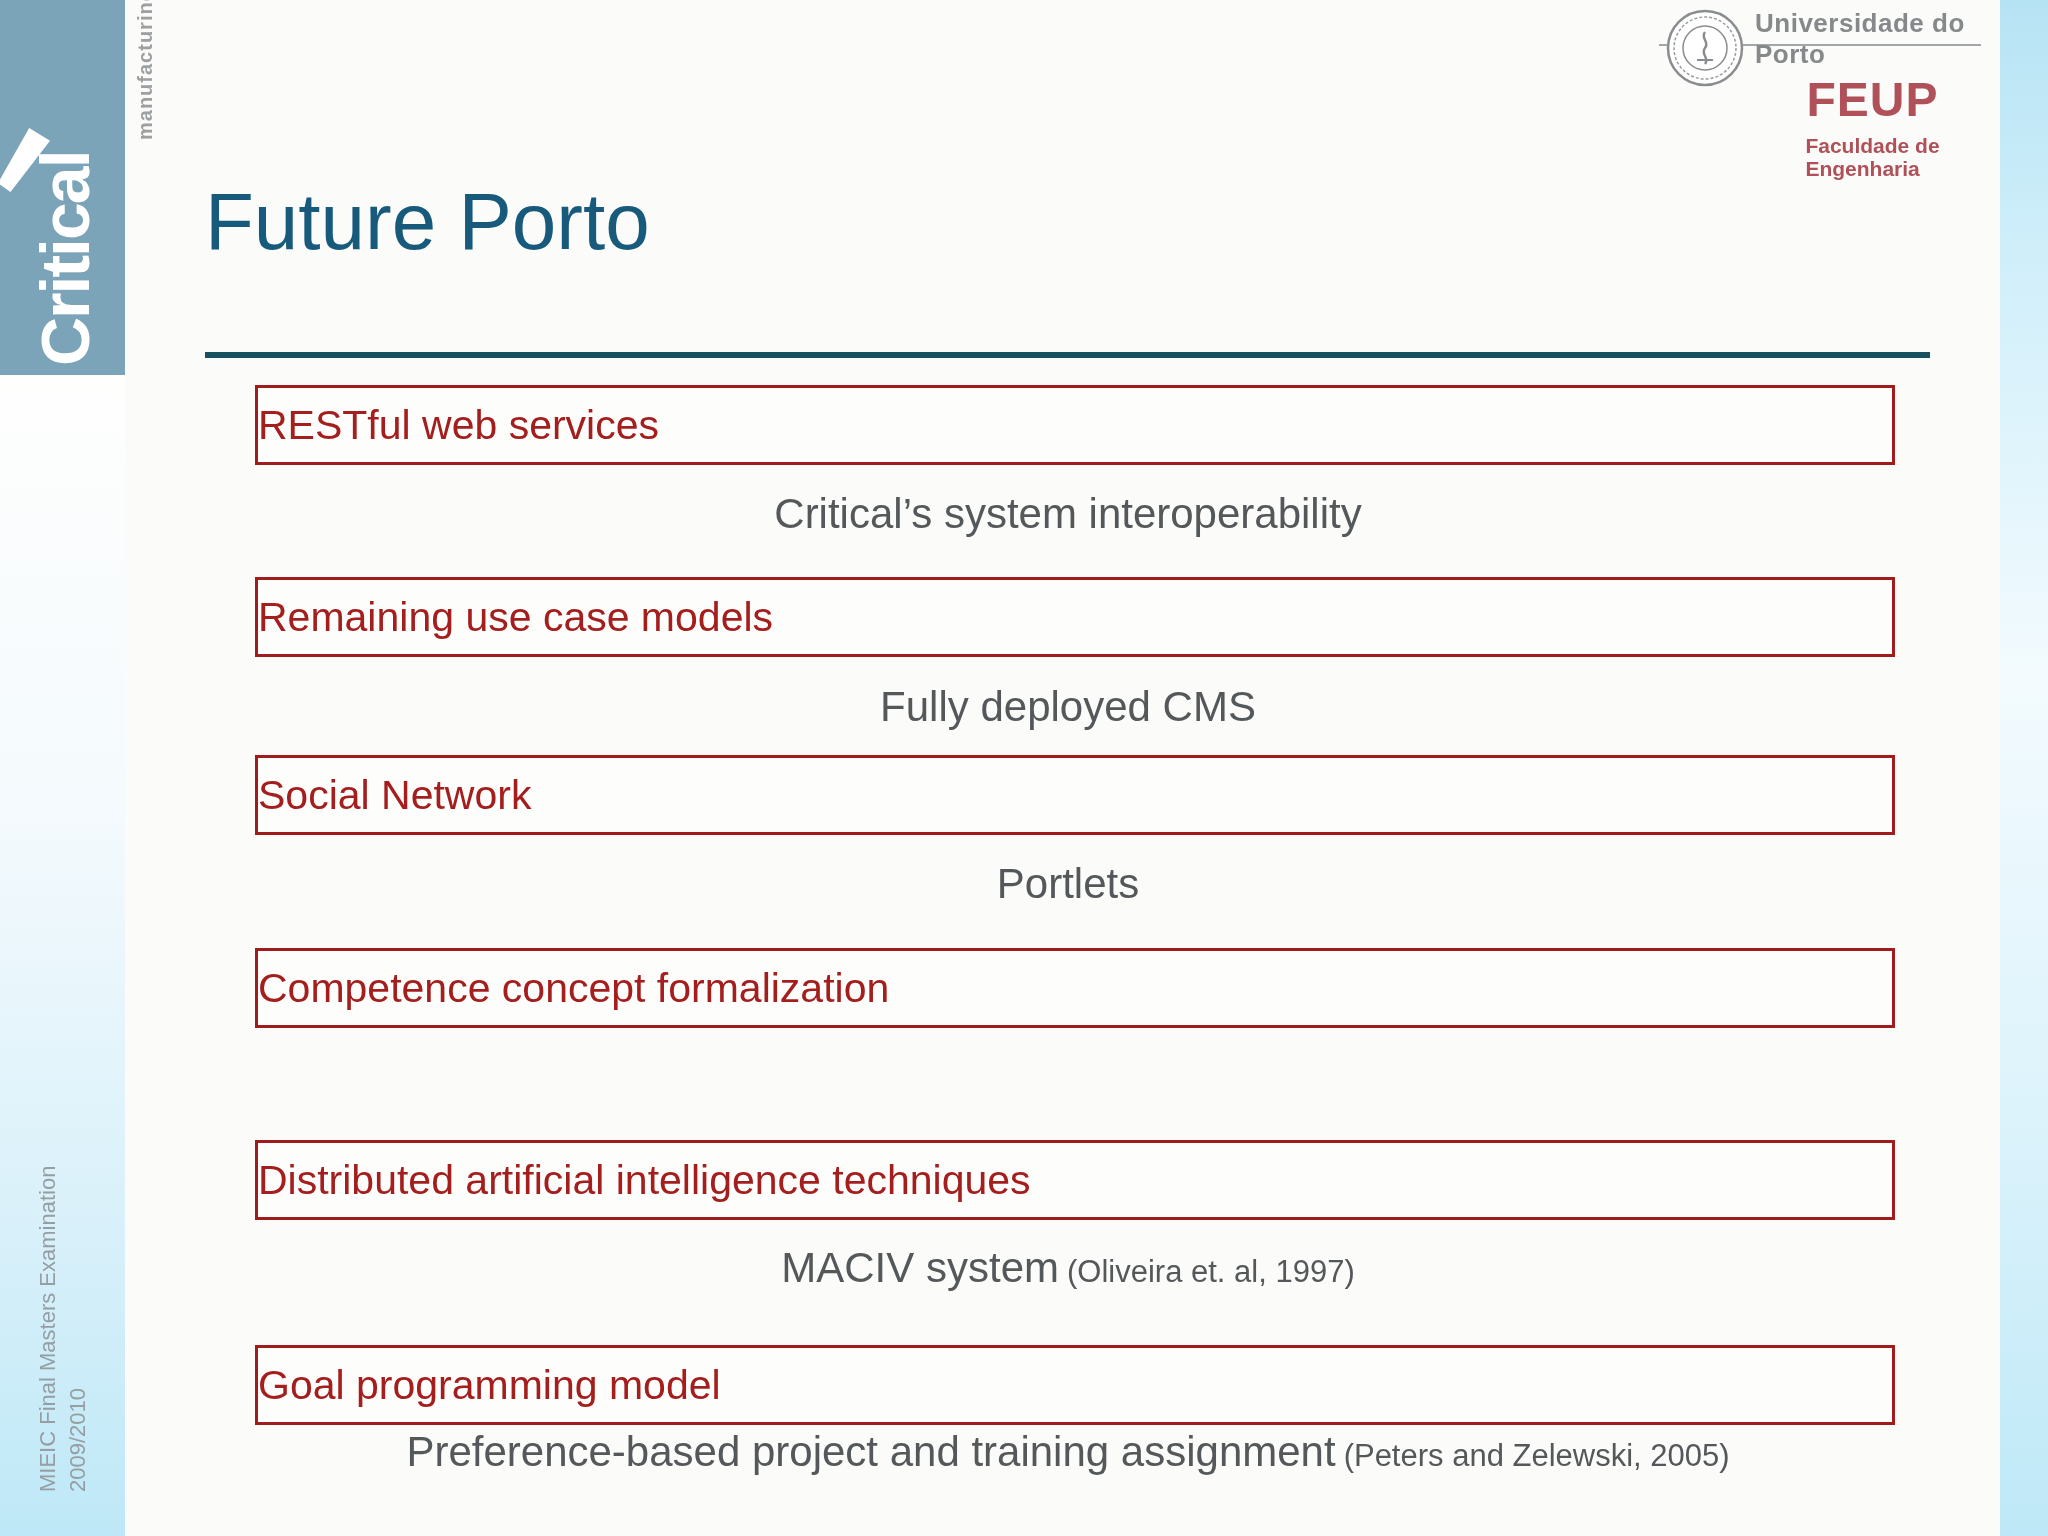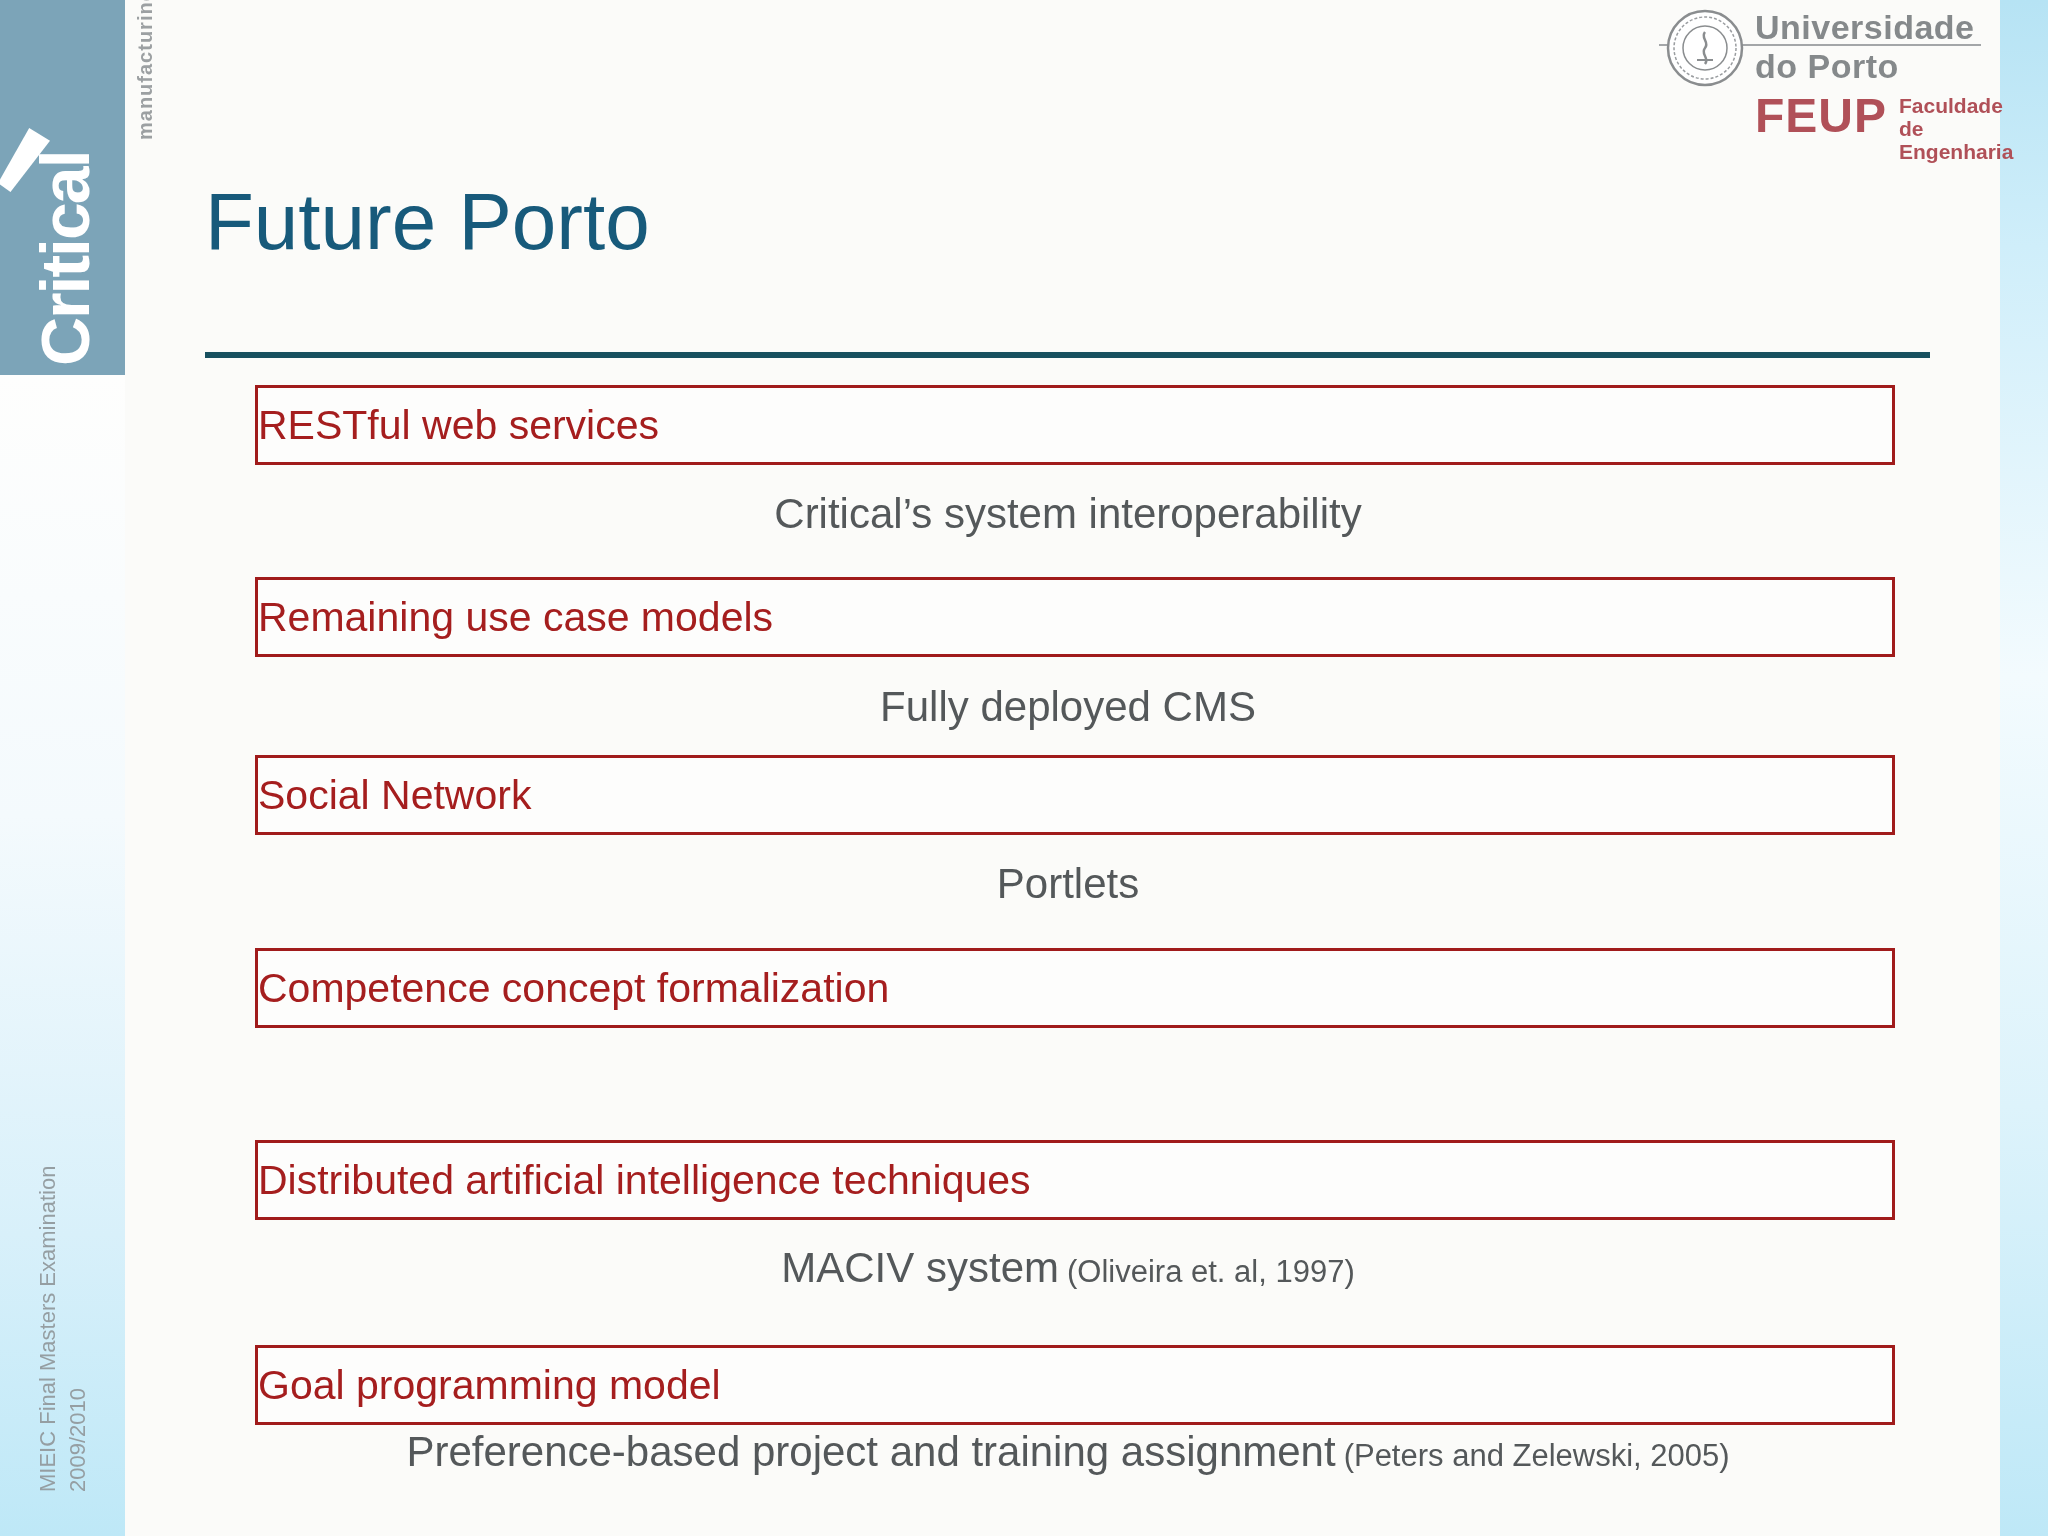--- a/index.html
+++ b/index.html
@@ -54,22 +54,22 @@
   .edge-strip{
     position:absolute;right:0;top:0;width:48px;height:1536px;
     background:linear-gradient(180deg,#b6e3f4 0%,#cfeefa 16%,#f3fbfe 44%,#ddf3fb 72%,var(--strip-cyan) 100%);
   }
 
   
   .uni-logo{position:absolute;left:1655px;top:8px;width:335px;height:100px;}
   .uni-line{position:absolute;left:4px;top:36px;width:322px;height:2px;background:#a3a6a8;}
   .uni-seal{position:absolute;left:10px;top:0px;width:80px;height:80px;}
   .uni-text{position:absolute;left:100px;top:0;}
-  .uni-name{font-size:34px;letter-spacing:0.5px;color:#85898b;font-weight:bold;}
-  .uni-feup-row{display:flex;align-items:flex-start;gap:12px;margin-top:8px;}
+  .uni-name{font-size:26px;letter-spacing:0.5px;color:#85898b;font-weight:bold;}
+  .uni-feup-row{display:flex;align-items:center;gap:12px;margin-top:8px;flex-direction:column;}
   .uni-acronym{font-size:48px;line-height:44px;font-weight:bold;letter-spacing:1px;color:var(--maroon);}
   .uni-faculty{font-size:21px;line-height:23px;color:var(--maroon);font-weight:bold;}
 
   
   .page-title{
     position:absolute;left:205px;top:178px;
     font-size:80px;line-height:88px;color:var(--title-teal);
   }
   .title-rule{
     position:absolute;left:205px;top:352px;width:1725px;height:6px;

